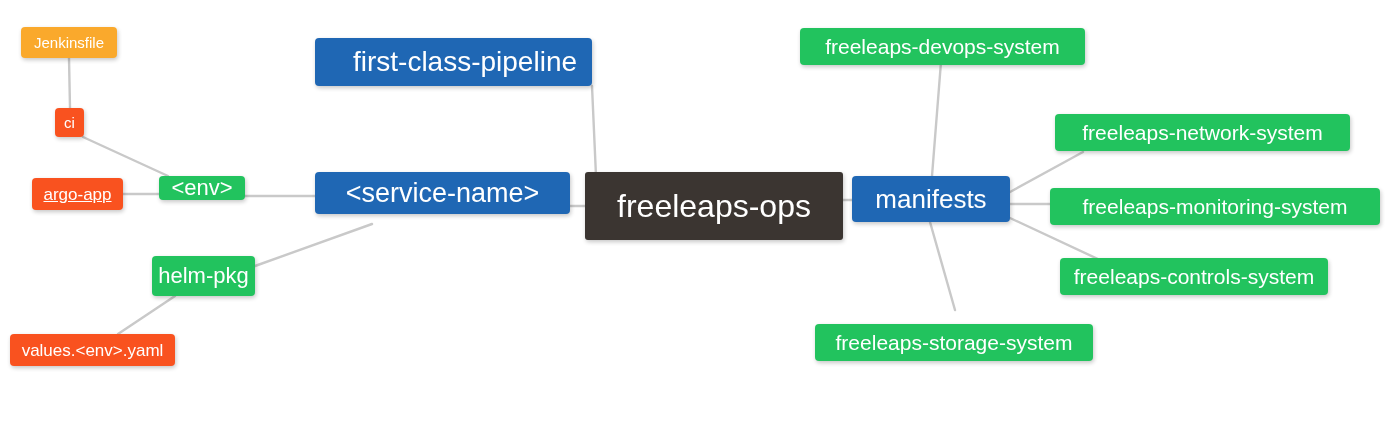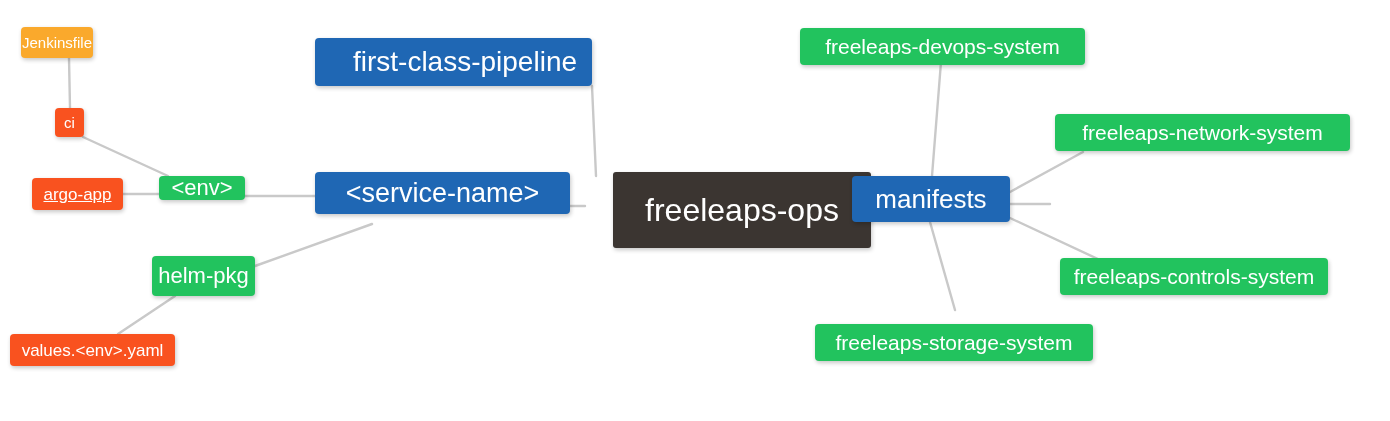--- a/index.html
+++ b/index.html
@@ -80,42 +80,43 @@
       <path d="M 1010 192 L 1083 152"></path>
 
       <path d="M 1010 204 L 1050 204"></path>
 
       <path d="M 1010 218 L 1100 260"></path>
 
       <path d="M 930 222 L 955 310"></path>
     </g>
   </svg>
 
-  <div class="mm-node root" style="left:585px; top:172px; width:258px; height:76px;margin-left:28px;">freeleaps-ops</div>
+  <div class="mm-node root" style="left:585px; top:172px; width:258px; height:68px;">freeleaps-ops</div>
 
   <div class="mm-node blue" style="left:315px; top:38px; width:277px; height:48px; font-size:28px;padding-left:23px;">first-class-pipeline</div>
 
   <div class="mm-node blue" style="left:315px; top:172px; width:255px; height:42px; font-size:27px;">&lt;service-name&gt;</div>
 
   <div class="mm-node blue" style="left:852px; top:176px; width:158px; height:46px; font-size:26px;">manifests</div>
 
   <div class="mm-node green" style="left:159px; top:176px; width:86px; height:24px; font-size:22px;">&lt;env&gt;</div>
 
   <div class="mm-node red" style="left:55px; top:108px; width:29px; height:29px; font-size:15px;">ci</div>
 
-  <div class="mm-node orange" style="left:21px; top:27px; width:72px; height:31px; font-size:15px;">Jenkinsfile</div>
+  <div class="mm-node orange" style="left:21px; top:27px; width:96px; height:31px; font-size:15px;">Jenkinsfile</div>
 
   <div class="mm-node red" style="left:32px; top:178px; width:91px; height:32px; font-size:17px;text-decoration:underline;">argo-app</div>
 
   <div class="mm-node green" style="left:152px; top:256px; width:103px; height:40px; font-size:22px;">helm-pkg</div>
 
   <div class="mm-node red" style="left:10px; top:334px; width:165px; height:32px; font-size:17px;">values.&lt;env&gt;.yaml</div>
 
   <div class="mm-node green" style="left:800px; top:28px; width:285px; height:37px; font-size:21px;">freeleaps-devops-system</div>
 
   <div class="mm-node green" style="left:1055px; top:114px; width:295px; height:37px; font-size:21px;">freeleaps-network-system</div>
 
+  <div class="mm-node green" style="left:1050px; top:188px; width:330px; height:37px; font-size:21px;">freeleaps-monitoring-system</div>
 
   <div class="mm-node green" style="left:1060px; top:258px; width:268px; height:37px; font-size:21px;">freeleaps-controls-system</div>
 
   <div class="mm-node green" style="left:815px; top:324px; width:278px; height:37px; font-size:21px;">freeleaps-storage-system</div>
 
 </div>
 
 </body></html>

